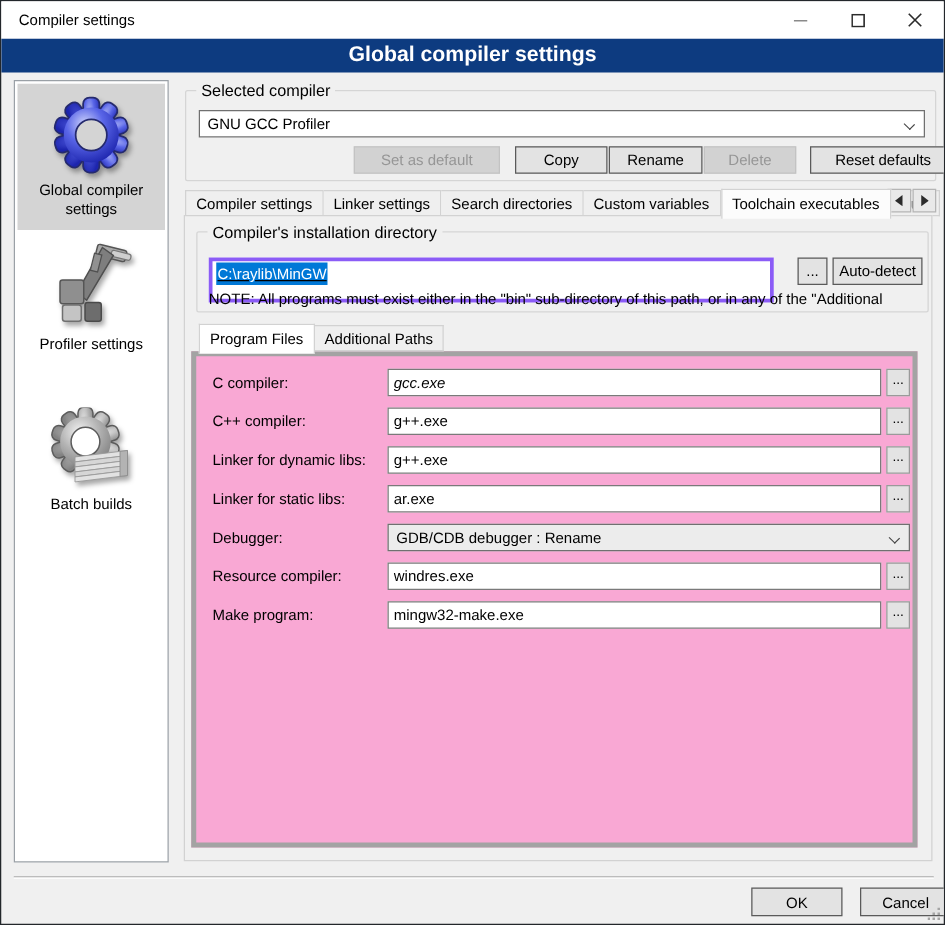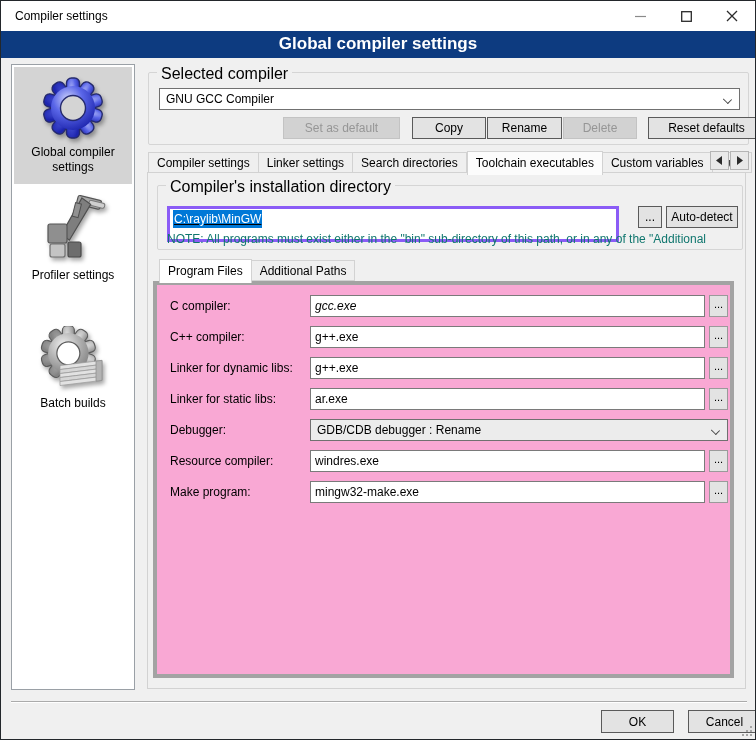--- a/index.html
+++ b/index.html
@@ -24,21 +24,21 @@
   .sidebar { position:absolute; left:10px; top:63px; width:124px; height:626px;
              background:#fff; border:1px solid #9aa0a6; overflow:hidden; }
   .side-item { width:118px; margin:2px auto 0; padding:8px 0 9px; text-align:center; cursor:default; }
   .side-item.selected { background:#d4d4d4; }
   .side-item svg { display:block; margin:0 auto 4px; filter:drop-shadow(2px 3px 2px rgba(0,0,0,.35)); }
   .side-item .lbl { font-size:12px; line-height:15px; }
   .side-item.batch { margin-top:26px; }
 
   
   .groupbox { position:absolute; border:1px solid #d5d5d5; border-radius:2px; }
-  .groupbox > .legend { position:absolute; top:-8px; left:8px; background:#f0f0f0; padding:0 4px; font-size:16px; }
+  .groupbox > .legend { position:absolute; top:-8px; left:8px; background:#f0f0f0; padding:0 4px; font-size:13px; }
 
   .combo { background:#fff; border:1px solid #707070; height:22px; line-height:20px;
            padding:0 22px 0 6px; position:absolute; cursor:default; }
   .combo.gray { background:#ececec; }
   .combo .chev { position:absolute; right:8px; top:7px; width:7px; height:7px;
                  border-right:1px solid #444; border-bottom:1px solid #444; transform:rotate(45deg) scale(1,.85); }
 
   .btn { position:absolute; height:22px; background:#e3e3e3; border:1px solid #5a5a5a;
          font-size:12px; text-align:center; line-height:20px; font-family:inherit; cursor:default;margin-left:15px; }
   .btn:disabled, .btn.disabled { background:#d2d2d2; border-color:#c3c3c3; color:#969696; }
@@ -55,21 +55,21 @@
   .tabarrow { width:19px; height:19px; background:#e9e9e9; border:1px solid #b5b5b5;
               display:flex; align-items:center; justify-content:center; margin-left:1px; }
 
   .page-outer { position:absolute; left:146px; top:171px; width:599px; height:517px;
                 background:#f0f0f0; border:1px solid #d2d2d2; z-index:1; }
 
   
   .pathbox { position:absolute; left:166px; top:205px; width:452px; height:36px;
              background:#fff; border:3px solid #8b5cf6; line-height:20px; padding-left:3px; overflow:hidden;text-decoration:underline; }
   .pathbox .sel { background:#0078d7; color:#fff; padding:2px 1px; }
-  .note { position:absolute; left:166px; top:231px; width:576px; color:#0f766e;
+  .note { position:absolute; left:166px; top:231px; width:576px; color:#000000;
           white-space:nowrap; overflow:hidden; font-size:12px; }
 
   
   .tabs-inner { position:absolute; left:158px; top:258px; height:22px; display:flex; align-items:flex-end; z-index:4; }
   .tabs-inner .tab.active { background:#fff; }
   .page-inner { position:absolute; left:152px; top:280px; width:581px; height:397px;
                 background:#f9a8d4; border:4px solid #a3a3a3; z-index:2; }
 
   .row-label { position:absolute; left:13px; font-size:12px; line-height:22px; }
   .txt { position:absolute; left:153px; width:395px; height:22px; background:#fff;
@@ -177,36 +177,36 @@
           <rect x="56" y="28" width="6" height="20" fill="#b3b3b3" stroke="#8d8d8d" stroke-width="0.7"></rect>
         </g>
       </svg>
       <div class="lbl">Batch builds</div>
     </div>
   </div>
 
   <div class="groupbox" style="left:147px; top:71px; width:601px; height:73px;">
     <span class="legend">Selected compiler</span>
     <div class="combo" style="left:10px; top:15px; width:581px;">
-      <span>GNU GCC Compiler</span>
+      <span>GNU GCC Profiler</span>
       <span class="chev"></span>
     </div>
     <button class="btn disabled" disabled="" style="left:119px; top:44px; width:117px;">Set as default</button>
     <button class="btn" style="left:248px; top:44px; width:74px;text-align:center;">Copy</button>
     <button class="btn" style="left:323px; top:44px; width:75px;">Rename</button>
     <button class="btn disabled" disabled="" style="left:399px; top:44px; width:74px;">Delete</button>
     <button class="btn" style="left:484px; top:44px; width:117px;">Reset defaults</button>
   </div>
 
   <div class="tabs">
     <div class="tab">Compiler settings</div>
     <div class="tab">Linker settings</div>
     <div class="tab">Search directories</div>
+    <div class="tab">Custom variables</div>
     <div class="tab active">Toolchain executables</div>
-    <div class="tab">Custom variables</div>
     <div class="tab cut">Build</div>
   </div>
   <div class="tabarrows">
     <div class="tabarrow">
       <svg width="7" height="9">
           <polygon points="6,0 6,9 0,4.5" fill="#2b2b2b"></polygon>
         </svg>
     </div>
     <div class="tabarrow">
       <svg width="7" height="9">

